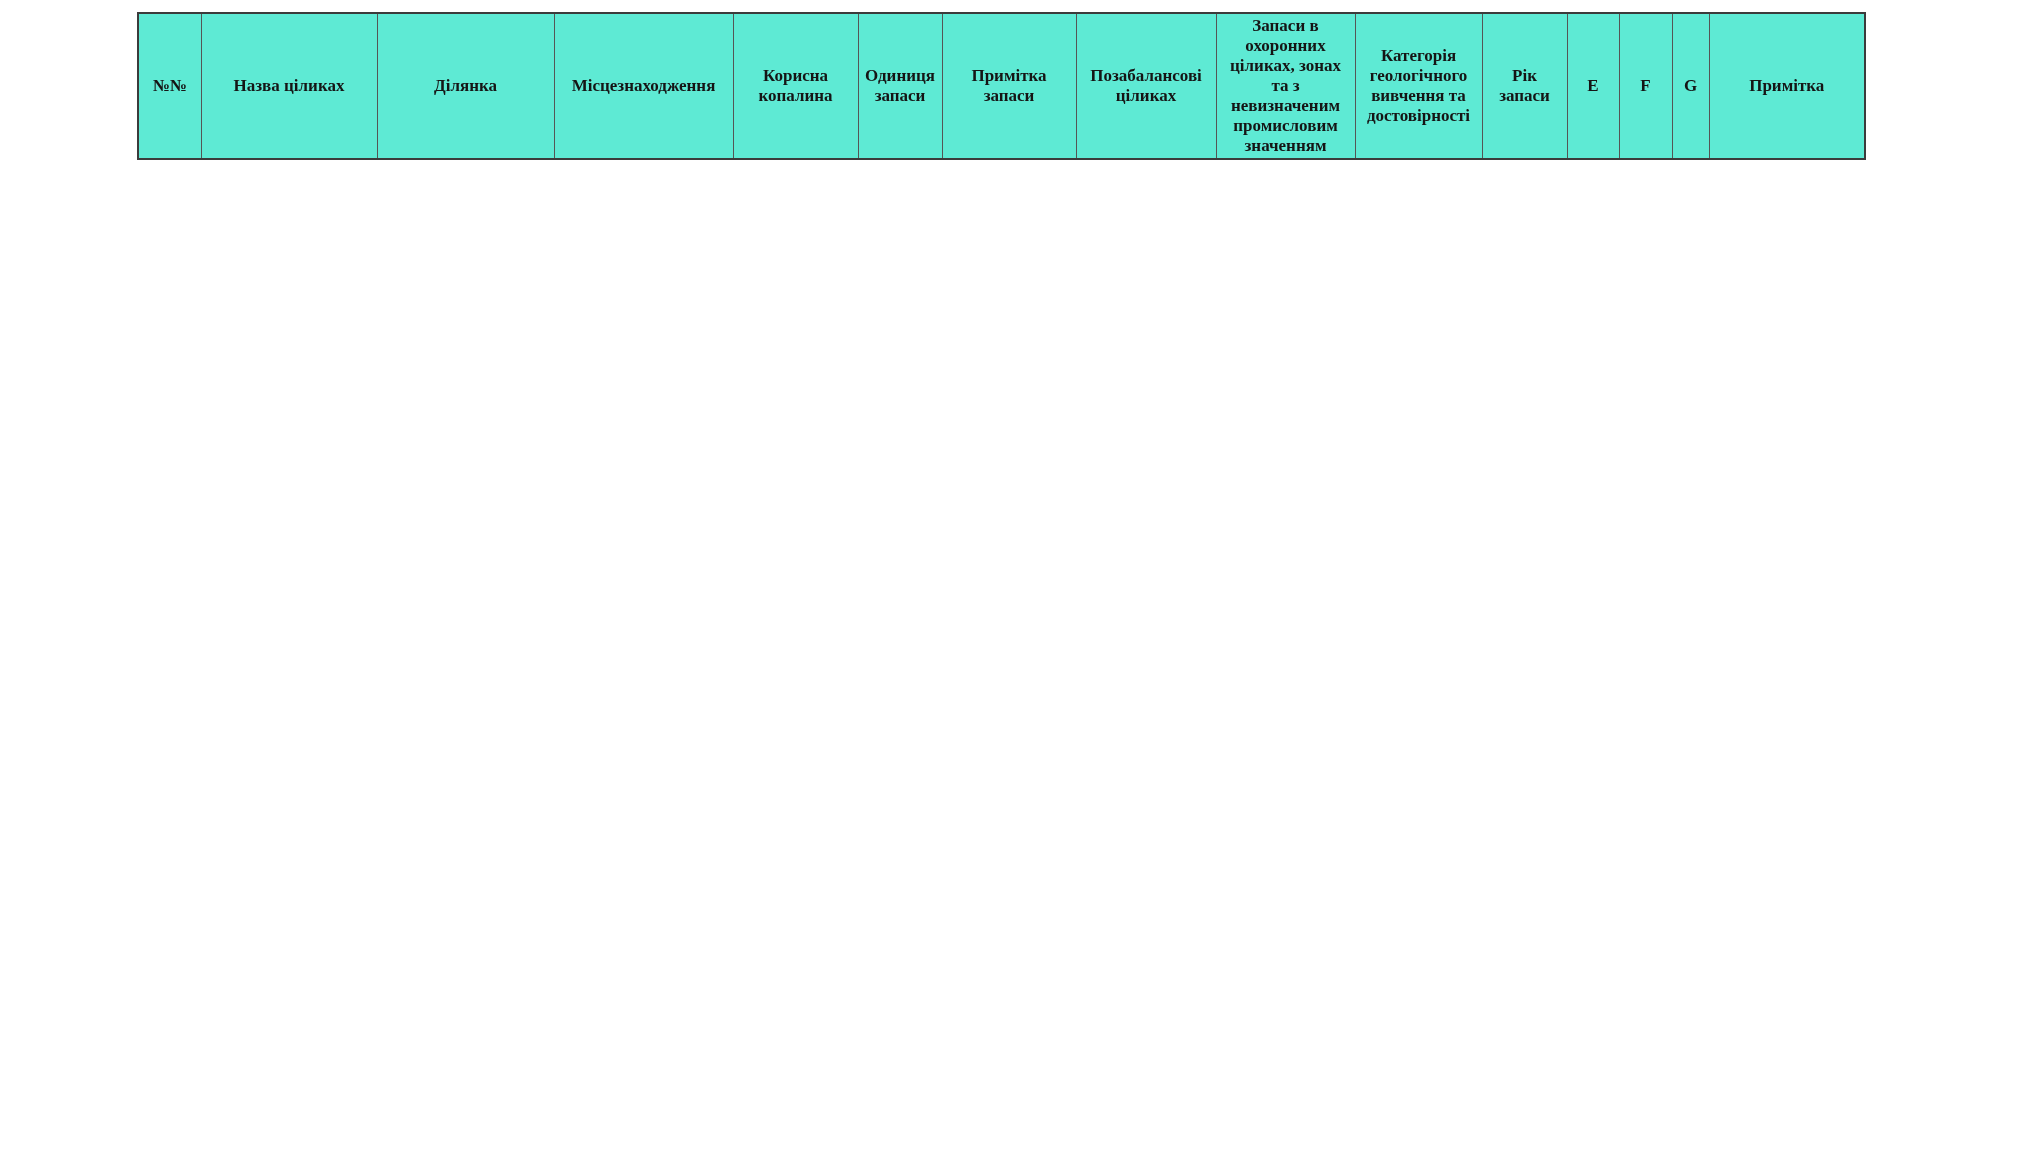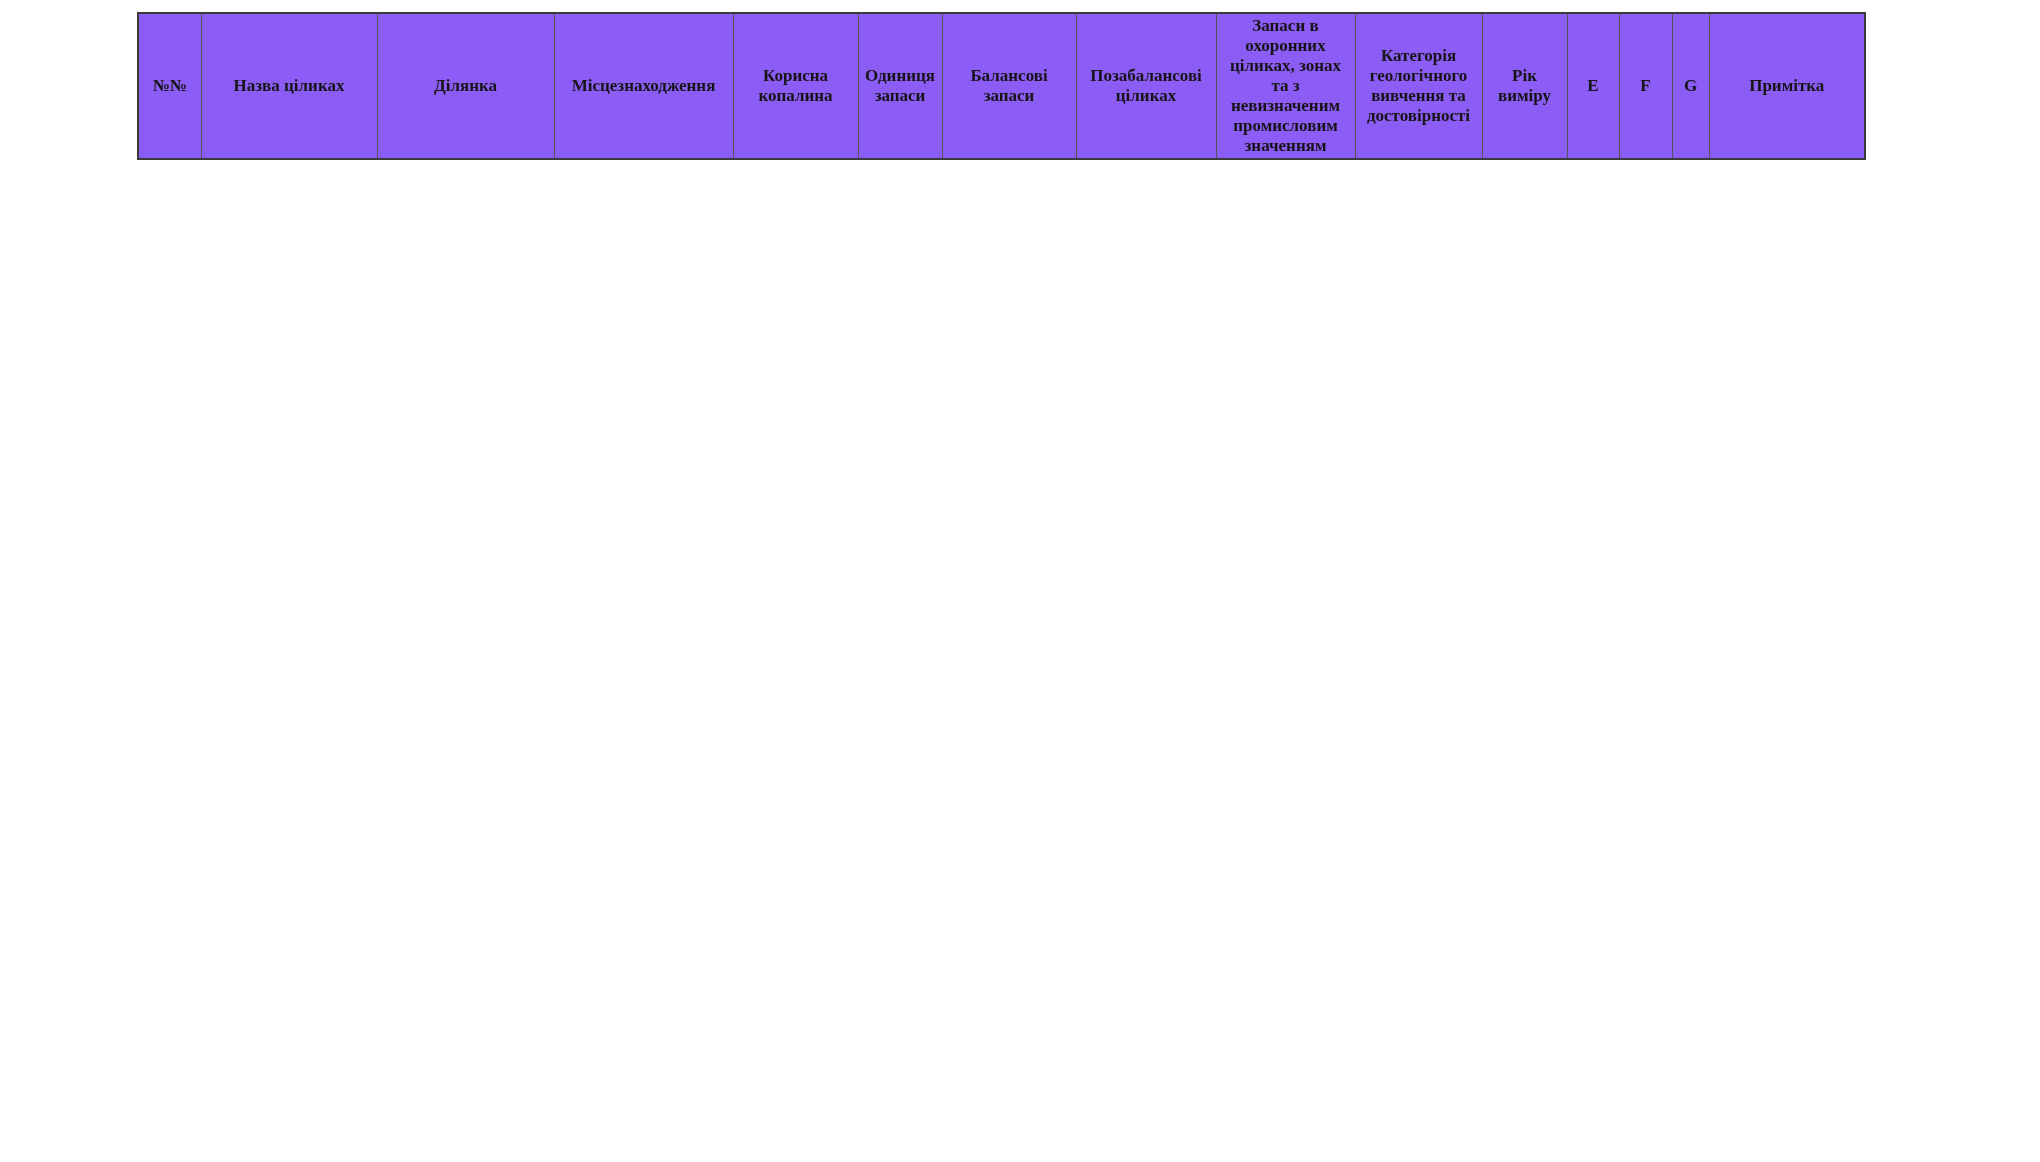--- a/index.html
+++ b/index.html
@@ -28,21 +28,21 @@
     padding: 2px 5px;
     overflow: hidden;
     word-wrap: break-word;
   }
   thead th {
     font-weight: bold;
     font-size: 17px;
     line-height: 1.18;
     height: 136px;
     border-bottom: 2px solid #3b3b3b;
-    background: #8b5cf6;
+    background: #5eead4;
   }
 </style>
 </head>
 <body>
 
 <div class="page">
   <div class="table-wrap">
     <table class="deposits">
       <colgroup>
           <col style="width: 63px;">
@@ -62,25 +62,25 @@
           <col style="width: 156px;">
         </colgroup>
       <thead>
           <tr>
             <th>№№</th>
             <th>Назва ціликах</th>
             <th>Ділянка</th>
             <th>Місцезнаходження</th>
             <th>Корисна копалина</th>
             <th>Одиниця запаси</th>
-            <th>Балансові запаси</th>
+            <th>Примітка запаси</th>
             <th>Позабалансові ціликах</th>
             <th>Запаси в охоронних ціликах, зонах та з невизначеним промисловим значенням</th>
             <th>Категорія геологічного вивчення та достовірності</th>
-            <th>Рік виміру</th>
+            <th>Рік запаси</th>
             <th>E</th>
             <th>F</th>
             <th>G</th>
             <th>Примітка</th>
           </tr>
         </thead>
       <tbody></tbody>
     </table>
   </div>
 </div>

